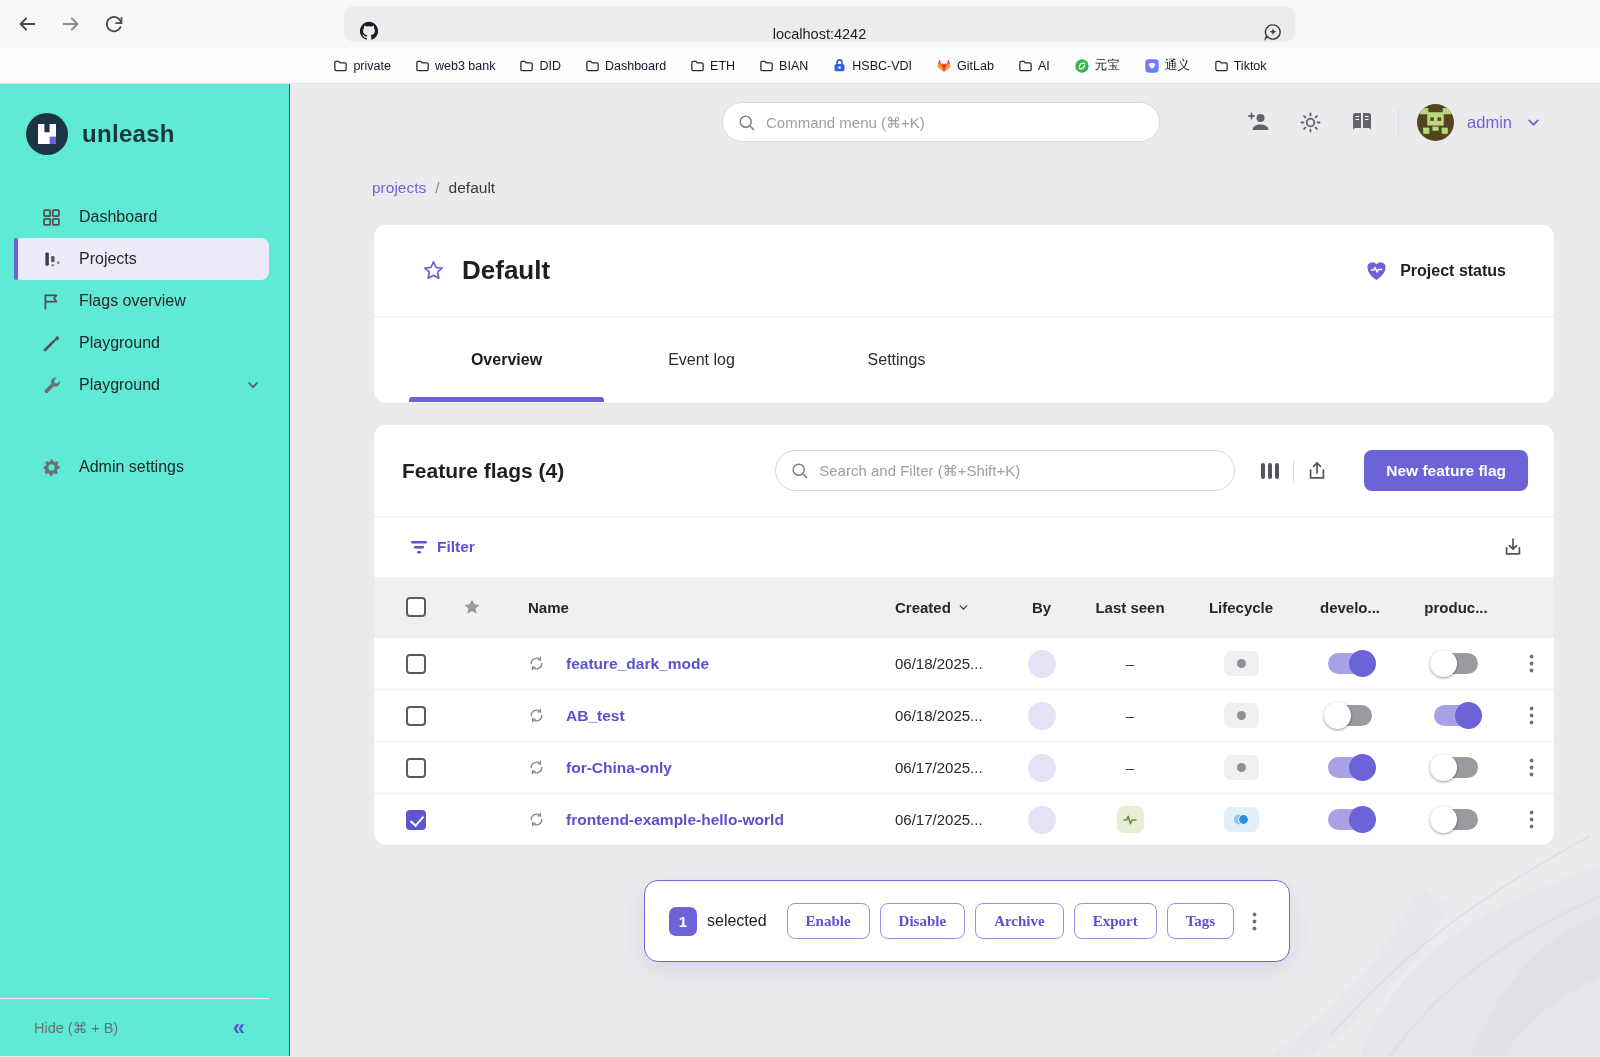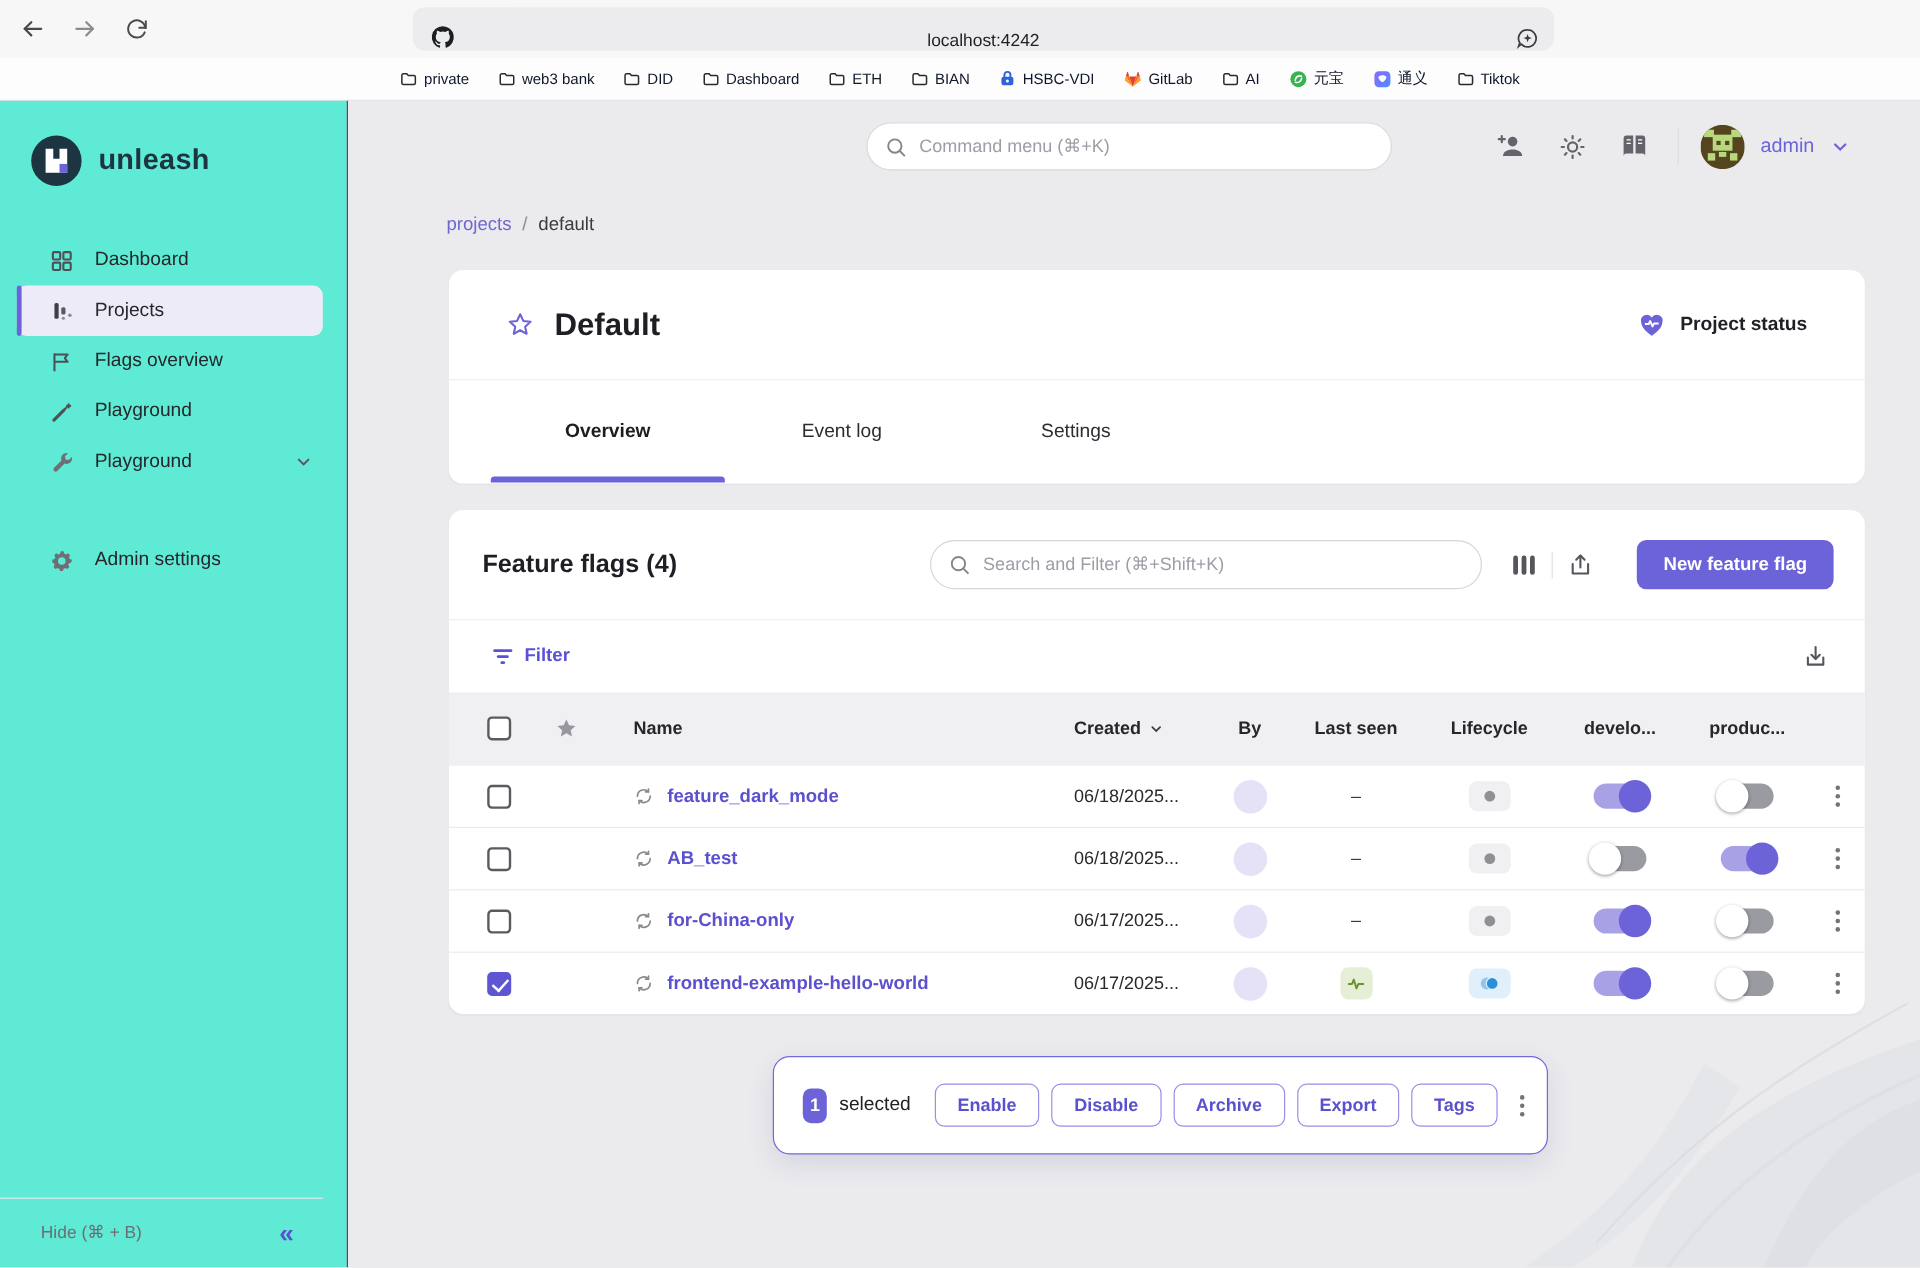--- a/index.html
+++ b/index.html
@@ -74,42 +74,42 @@
   .grid-cols{display:grid;grid-template-columns:58px 50px 1fr 130px 65px 112px 110px 108px 104px 46px;align-items:center}
   .thead{height:60px;background:#f0f0f3;font-size:15px;font-weight:700;color:#26262b}
   .thead .h-name{padding-left:46px}
   .thead .h-created{padding-left:16px;display:flex;align-items:center;gap:6px;cursor:pointer}
   .c-center{justify-self:center;text-align:center}
   .trow{height:52px;border-top:1px solid #ececf0;font-size:15px}
   .cb{width:20px;height:20px;border:2px solid #5a5a61;border-radius:4px;margin-left:32px;cursor:pointer;position:relative;background:#fff}
   .cb.checked{background:#5d55d1;border-color:#5d55d1}
   .cb.checked::after{content:"";position:absolute;left:5px;top:1px;width:6px;height:11px;border:solid #fff;border-width:0 2.5px 2.5px 0;transform:rotate(42deg)}
   .star-head{margin-left:30px}
-  .name-cell{padding-left:46px;display:flex;align-items:center;gap:11px;min-width:0}
+  .name-cell{padding-left:46px;display:flex;align-items:center;gap:21px;min-width:0}
   .flag-link{color:#5b51ce;font-weight:700;font-size:15.5px;text-decoration:none;cursor:pointer;white-space:nowrap}
   .created-cell{padding-left:16px;color:#28282d}
   .by-avatar{width:28px;height:28px;border-radius:50%;background:#e5e2f8;justify-self:center}
   .lastseen{justify-self:center;color:#3a3a40}
   .pulse-badge{width:27px;height:27px;border-radius:7px;background:#e6efd6;display:none;align-items:center;justify-content:center}
   .lastseen.activity .pulse-badge{display:flex}
   .lc-badge{justify-self:center;width:35px;height:25px;border-radius:7px;background:#f0f0f2;display:flex;align-items:center;justify-content:center}
   .lc-badge .dot{width:9px;height:9px;border-radius:50%;background:#8f8f96}
   .lc-badge .circles{display:none}
   .lc-badge.pre-live{background:#e0effa}
   .lc-badge.pre-live .circles{display:block}
   .sw{position:relative;width:44px;height:21px;border-radius:11px;background:#9a9aa1;justify-self:center;cursor:pointer}
   .sw::after{content:"";position:absolute;top:-3px;left:-4px;width:27px;height:27px;border-radius:50%;background:#fff;box-shadow:0 1px 3px rgba(0,0,0,.4)}
   .sw.on{background:#a9a1e6}
   .sw.on::after{left:auto;right:-4px;background:#6c63d8;box-shadow:none}
   .kebab{justify-self:center;cursor:pointer}
 
   .sel-bar{position:absolute;left:354px;top:796px;width:646px;height:82px;background:#fff;border:1.5px solid #7168db;border-radius:14px;box-shadow:0 8px 22px rgba(60,60,120,.13);display:flex;align-items:center;padding:0 18px 0 24px;z-index:3}
   .sel-count{width:28px;height:29px;border-radius:7px;background:#6c63d8;color:#fff;font-size:15px;font-weight:700;display:flex;align-items:center;justify-content:center}
   .sel-label{margin:0 20px 0 10px;font-size:16px;color:#212127}
-  .sel-btn{height:36px;padding:0 18px;margin-right:10px;border:1px solid #968fe6;border-radius:8px;background:#fff;color:#5b51ce;font-size:15px;font-weight:700;font-family:Liberation Sans, sans-serif;cursor:pointer}
+  .sel-btn{height:36px;padding:0 18px;margin-right:10px;border:1px solid #968fe6;border-radius:8px;background:#fff;color:#5b51ce;font-size:15px;font-weight:700;font-family:Liberation Serif, serif;cursor:pointer}
   .sel-kebab{margin-left:8px}
 
   .watermark{position:absolute;right:0;bottom:0;opacity:.55;pointer-events:none}
 </style>
 </head>
 <body>
 
 <div class="chrome">
   <div class="chrome-top">
     <div class="nav-btns">

